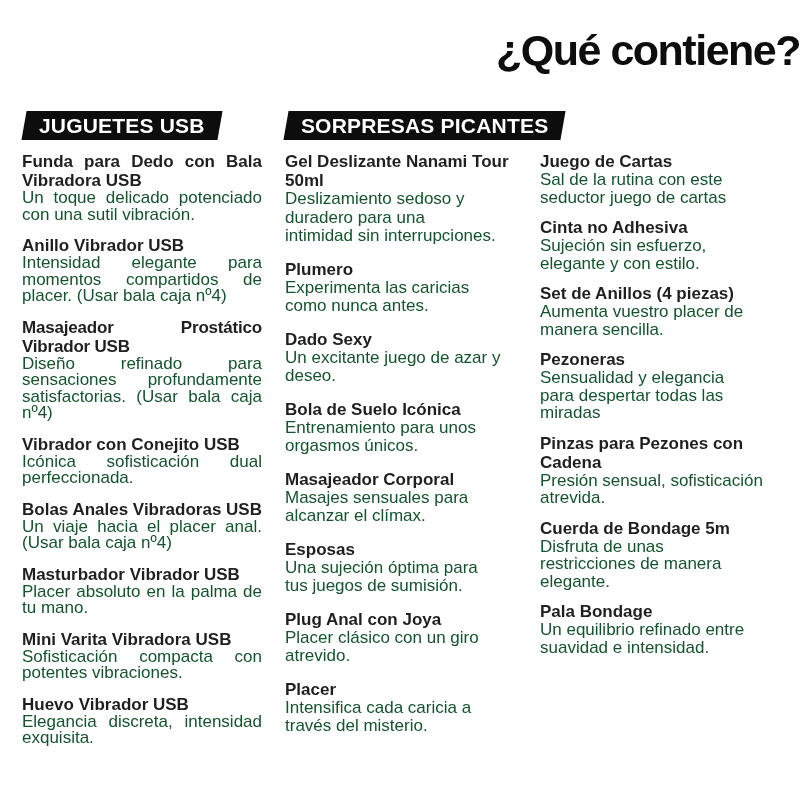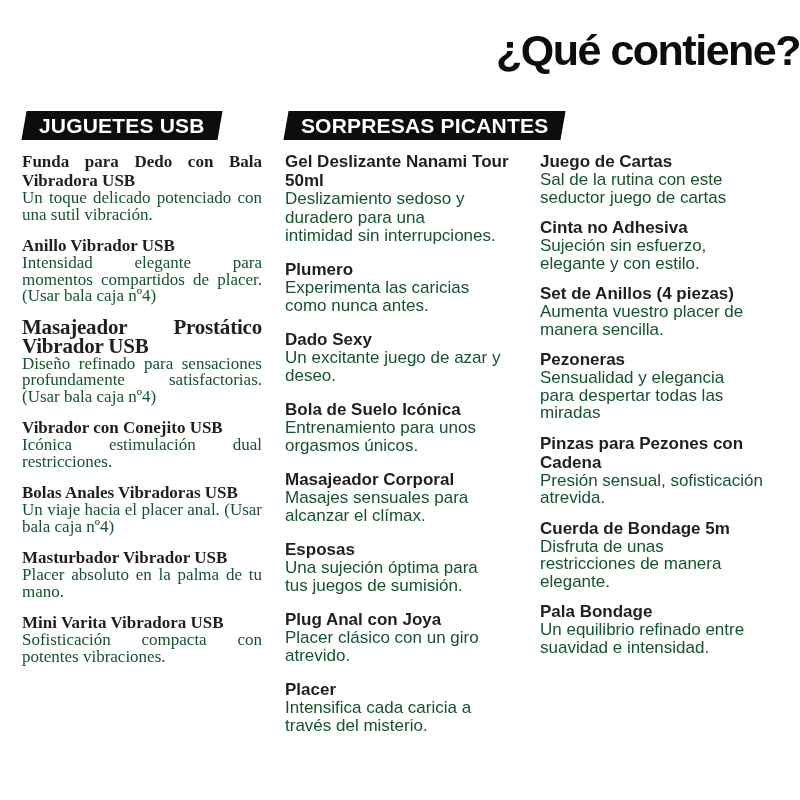--- a/index.html
+++ b/index.html
@@ -42,38 +42,38 @@
   .columns {
     position: absolute;
     top: 152px;
     left: 22px;
     display: flex;
   }
   .col-1 { width: 240px; margin-right: 23px; }
   .col-2 { width: 238px; margin-right: 17px; }
   .col-3 { width: 252px; }
   .item { margin-bottom: 14px; }
-  .col-1 .item { margin-bottom: 13px; font-family: Liberation Serif, serif; }
+  .col-1 .item { margin-bottom: 13px; }
   .col-3 .item { margin-bottom: 12px; }
   .item-name {
     font-weight: 700;
     font-size: 17px;
     line-height: 19px;
     color: #1f1f1f;
     white-space: pre-line;
   }
   .item-desc {
     font-size: 17px;
     color: #14532d;
   }
   
   .col-1 .item-name { white-space: normal; text-align: justify; }
   .col-1 .item-desc { text-align: justify; line-height: 16.5px; }
   
-  .col-1 .item:nth-child(3) .item-name { font-size: 21px; letter-spacing: -0.2px; }
+  .col-1 .item:nth-child(3) .item-name { font-size: 17px; letter-spacing: -0.2px; }
   
   .col-2 .item-desc { white-space: pre-line; line-height: 18.5px; }
   .col-3 .item-desc { white-space: pre-line; line-height: 17.5px; }
 </style>
 </head>
 <body>
 
 <h1 class="page-title">¿Qué contiene?</h1>
 
 <div class="banner banner-1">
@@ -92,33 +92,37 @@
       <div class="item">
         <div class="item-name">Anillo Vibrador USB</div>
         <div class="item-desc">Intensidad elegante para momentos compartidos de placer. (Usar bala caja nº4)</div>
       </div>
       <div class="item">
         <div class="item-name">Masajeador Prostático Vibrador USB</div>
         <div class="item-desc">Diseño refinado para sensaciones profundamente satisfactorias. (Usar bala caja nº4)</div>
       </div>
       <div class="item">
         <div class="item-name">Vibrador con Conejito USB</div>
-        <div class="item-desc">Icónica estimulación dual restricciones.</div>
+        <div class="item-desc">Icónica sofisticación dual perfeccionada.</div>
       </div>
       <div class="item">
         <div class="item-name">Bolas Anales Vibradoras USB</div>
         <div class="item-desc">Un viaje hacia el placer anal. (Usar bala caja nº4)</div>
       </div>
       <div class="item">
         <div class="item-name">Masturbador Vibrador USB</div>
         <div class="item-desc">Placer absoluto en la palma de tu mano.</div>
       </div>
       <div class="item">
         <div class="item-name">Mini Varita Vibradora USB</div>
         <div class="item-desc">Sofisticación compacta con potentes vibraciones.</div>
+      </div>
+      <div class="item">
+        <div class="item-name">Huevo Vibrador USB</div>
+        <div class="item-desc">Elegancia discreta, intensidad exquisita.</div>
       </div>
     </div>
   <div class="col col-2">
       <div class="item">
         <div class="item-name">Gel Deslizante Nanami Tour
 50ml</div>
         <div class="item-desc">Deslizamiento sedoso y
 duradero para una
 intimidad sin interrupciones.</div>
       </div>

